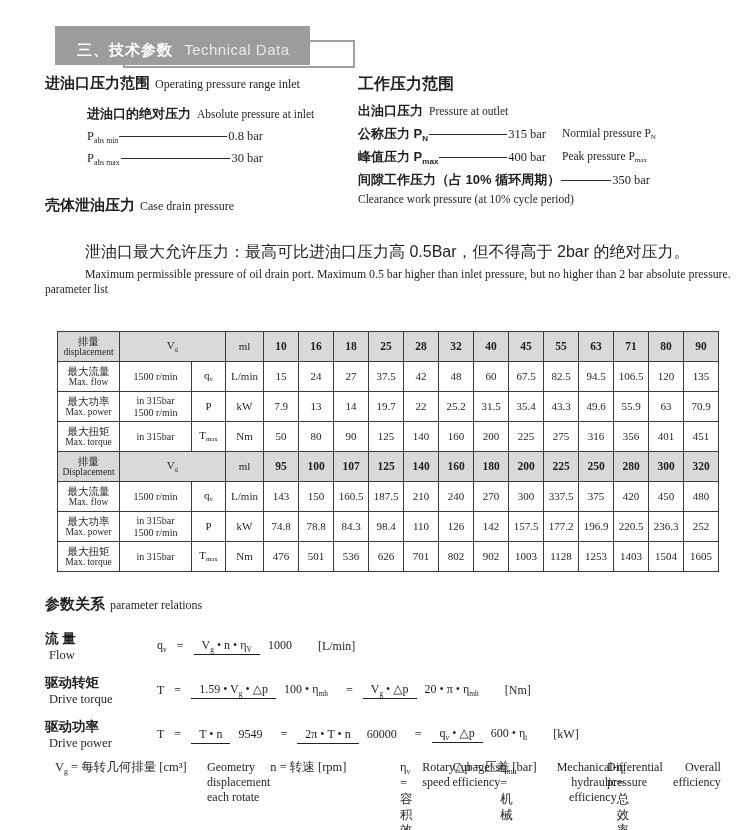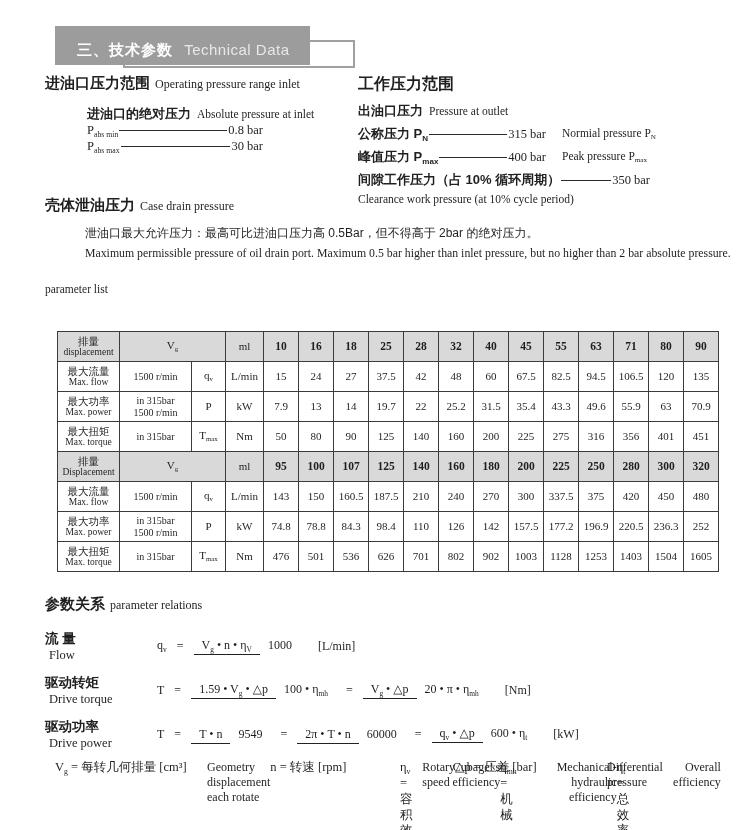--- a/index.html
+++ b/index.html
@@ -21,33 +21,33 @@
   .h-en{font-size:12px;font-weight:normal;margin-left:5px;font-family:"Liberation Serif",serif;}
   .sub-cn{font-size:13px;font-weight:bold;font-family:"Liberation Sans",sans-serif;}
   .sub-en{font-size:11.5px;margin-left:6px;}
 
   
   #section-pressures{position:absolute;left:45px;top:74px;width:690px;height:120px;}
   #inlet-col{position:absolute;left:0;top:0;width:310px;}
   #outlet-col{position:absolute;left:313px;top:0;width:377px;}
   .dash-row{display:flex;align-items:center;font-size:12.5px;}
   .dline{flex:1;border-top:1px solid #2b2b2b;height:0;margin:0 1px;}
-  #inlet-col .dash-row{width:176px;margin-left:42px;align-items:center;}
+  #inlet-col .dash-row{width:176px;margin-left:42px;margin-top:6px;align-items:center;}
   #inlet-col .indent{margin-left:42px;margin-top:11px;}
   .outlet-row{display:flex;align-items:center;margin-top:5px;}
   .or-left{display:flex;align-items:center;width:188px;}
   .or-left .lbl{font-size:13px;font-weight:bold;font-family:"Liberation Sans",sans-serif;white-space:nowrap;}
   .or-left .val{font-size:12.5px;white-space:nowrap;}
   .or-en{margin-left:16px;font-size:11.5px;white-space:nowrap;}
   .outlet-row.wide .or-left{width:292px;}
   .outlet-note{font-size:11.5px;margin-top:4px;}
 
   
   #section-case-drain{position:absolute;left:45px;top:196px;width:690px;}
-  #section-case-drain .body-cn{margin:10px 0 0 40px;font-size:12px;font-family:"Liberation Sans",sans-serif;}
+  #section-case-drain .body-cn{margin:27px 0 0 40px;font-size:16px;font-family:"Liberation Sans",sans-serif;}
   #section-case-drain .body-en{margin:4px 0 16px 40px;font-size:11.8px;}
 
   
   #table-title{position:absolute;left:45px;top:281px;}
   #table-title .t-en{font-size:11.5px;margin-top:2px;}
 
   
   #parameter-table{position:absolute;left:57px;top:331px;width:661px;border-collapse:collapse;table-layout:fixed;}
   #parameter-table td{border:1px solid #3b3b3b;text-align:center;vertical-align:middle;padding:1px 0;
     font-size:11px;line-height:1.15;height:27px;overflow:hidden;}

